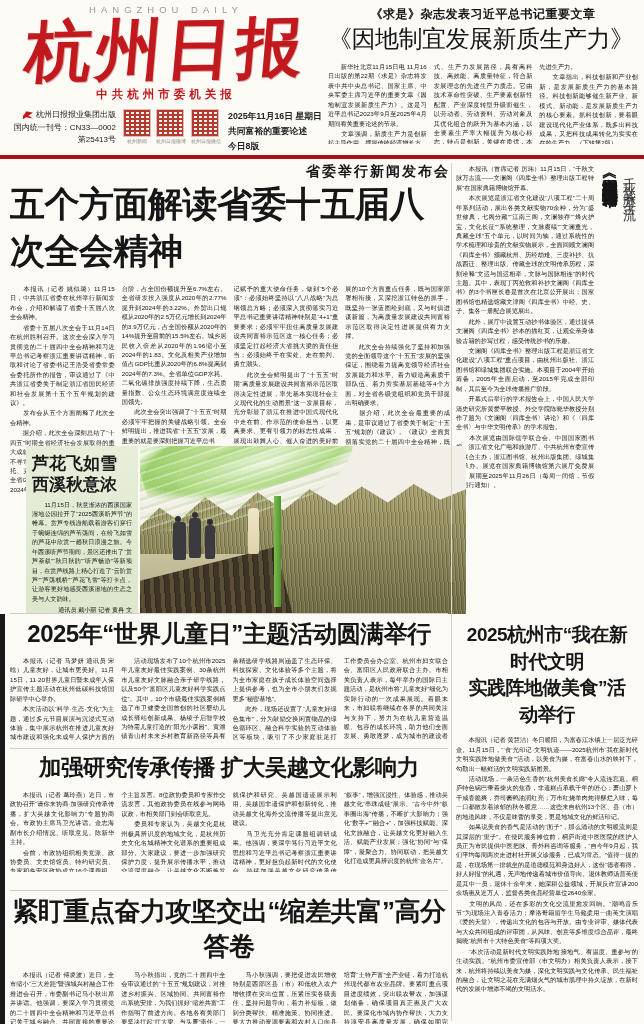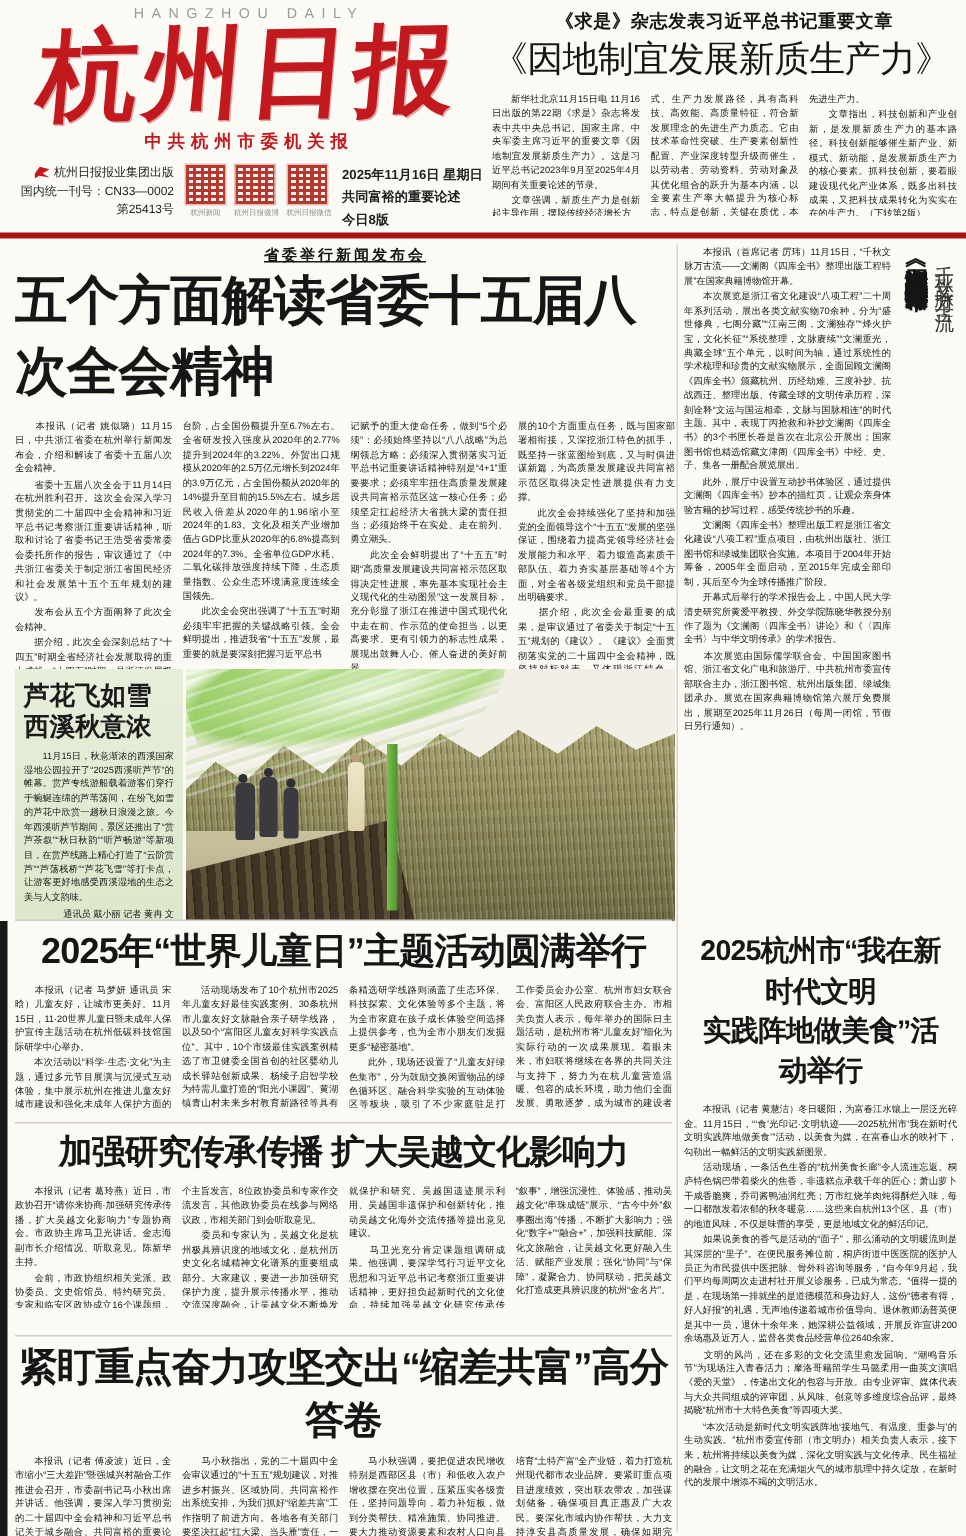--- a/index.html
+++ b/index.html
@@ -26,31 +26,31 @@
   
   .qiushi{position:absolute;left:328px;top:6px;width:310px;}
   .q-kicker{font-family:"Liberation Serif",serif;font-size:12px;font-weight:bold;text-align:center;letter-spacing:.5px;}
   .q-headline{font-size:24px;font-weight:400;text-align:left;margin-top:3px;letter-spacing:-.5px;}
   .cols{display:flex;gap:7px;overflow:hidden;}
   .cols .col{flex:1;font-size:6.2px;line-height:1.52;overflow:hidden;}
   .q-cols{margin-top:7px;height:82px;}
   .red-rule{position:absolute;left:0;top:155px;width:644px;height:4px;background:#a91015;}
   
   .prov{position:absolute;left:10px;top:163px;width:440px;}
-  .p-kicker{font-family:"Liberation Serif",serif;font-size:10px;font-weight:bold;text-align:center;letter-spacing:2px;text-decoration:underline;}
+  .p-kicker{font-family:"Liberation Serif",serif;font-size:14px;font-weight:bold;text-align:right;letter-spacing:2px;}
   .p-headline{font-size:35px;font-weight:900;margin-top:4px;letter-spacing:-.5px;}
   .p-cols{margin-top:9px;height:210px;}
   
   .wenlan{position:absolute;left:456px;top:164px;width:182px;height:450px;display:flex;}
   .w-body{flex:1;font-size:6.2px;line-height:1.52;overflow:hidden;}
   .w-vert{writing-mode:vertical-rl;margin-left:5px;height:450px;}
   .w-kicker{font-family:"Liberation Serif",serif;font-size:13px;letter-spacing:5px;color:#333;padding-top:3px;}
   .w-headline{font-size:15.5px;font-weight:900;line-height:1.35;letter-spacing:.5px;margin:0;padding-top:2px;}
   
-  .photo-sec{position:absolute;left:10px;top:446px;width:440px;height:168px;}
+  .photo-sec{position:absolute;left:26px;top:446px;width:440px;height:168px;}
   .greenbox{position:absolute;left:0;top:0;width:112px;height:168px;box-sizing:border-box;
             padding:7px 6px 5px;background:linear-gradient(180deg,#e7eeda,#dce7cb);overflow:hidden;}
   .gb-title{font-size:17px;font-weight:900;line-height:1.25;color:#1b1b1b;}
   .gb-body{font-size:6.1px;line-height:1.55;margin-top:4px;}
   .gb-byline{font-size:6.1px;text-align:right;line-height:1.6;margin-top:2px;}
   .photo{position:absolute;left:114px;top:0;width:326px;height:168px;background:#f1efe6;overflow:hidden;}
   .reeds{position:absolute;left:0;top:21%;width:100%;height:79%;
          background:linear-gradient(180deg,#aaa273 0%,#8f8a5b 45%,#6e6a43 100%);
          clip-path:polygon(0 34%,6% 20%,12% 30%,20% 12%,28% 26%,36% 8%,44% 22%,52% 6%,60% 18%,68% 4%,76% 16%,84% 2%,92% 14%,100% 6%,100% 100%,0 100%);}
   .reeds::after{content:"";position:absolute;inset:0;

